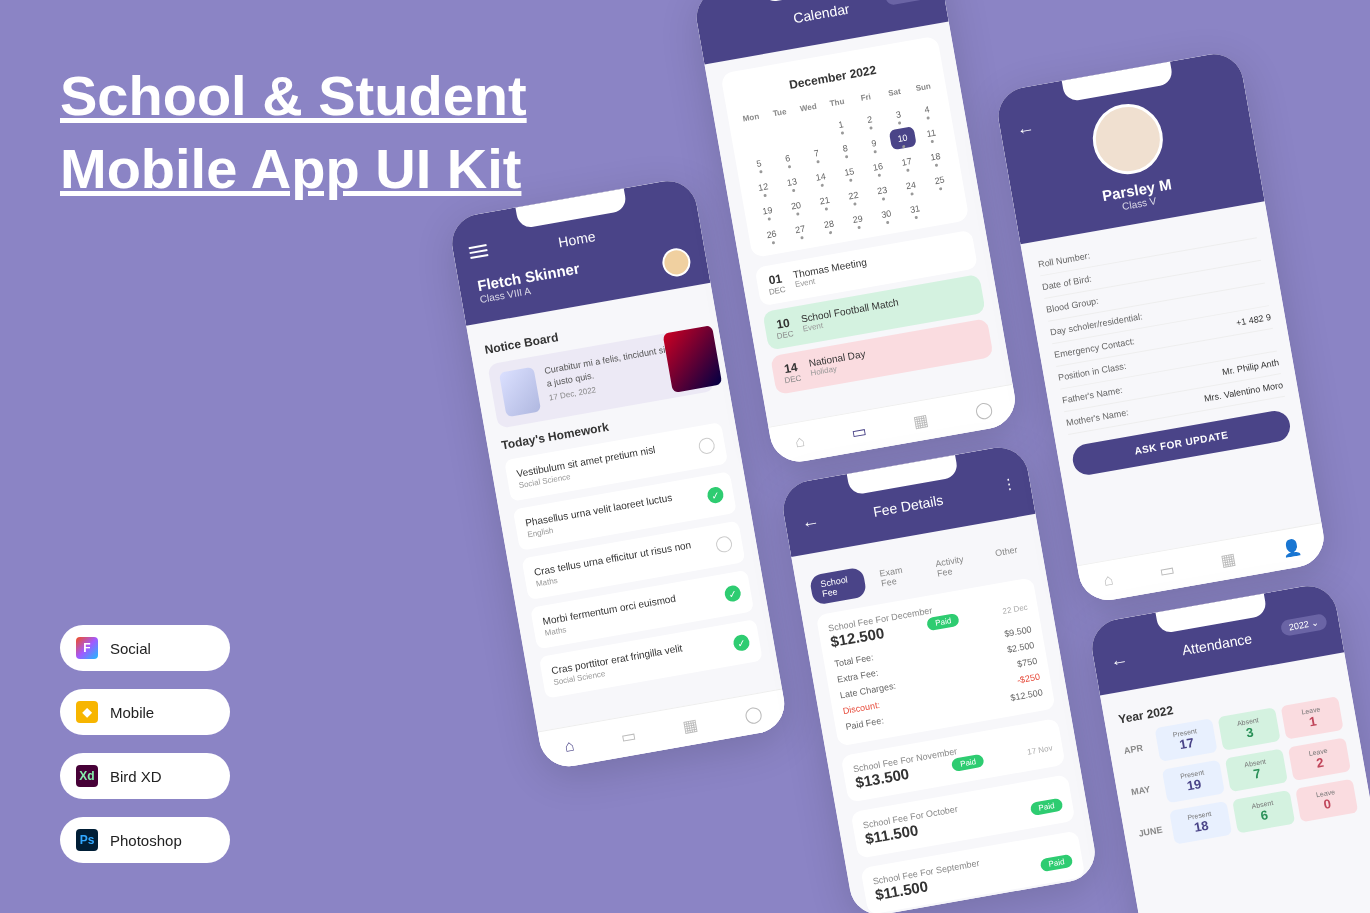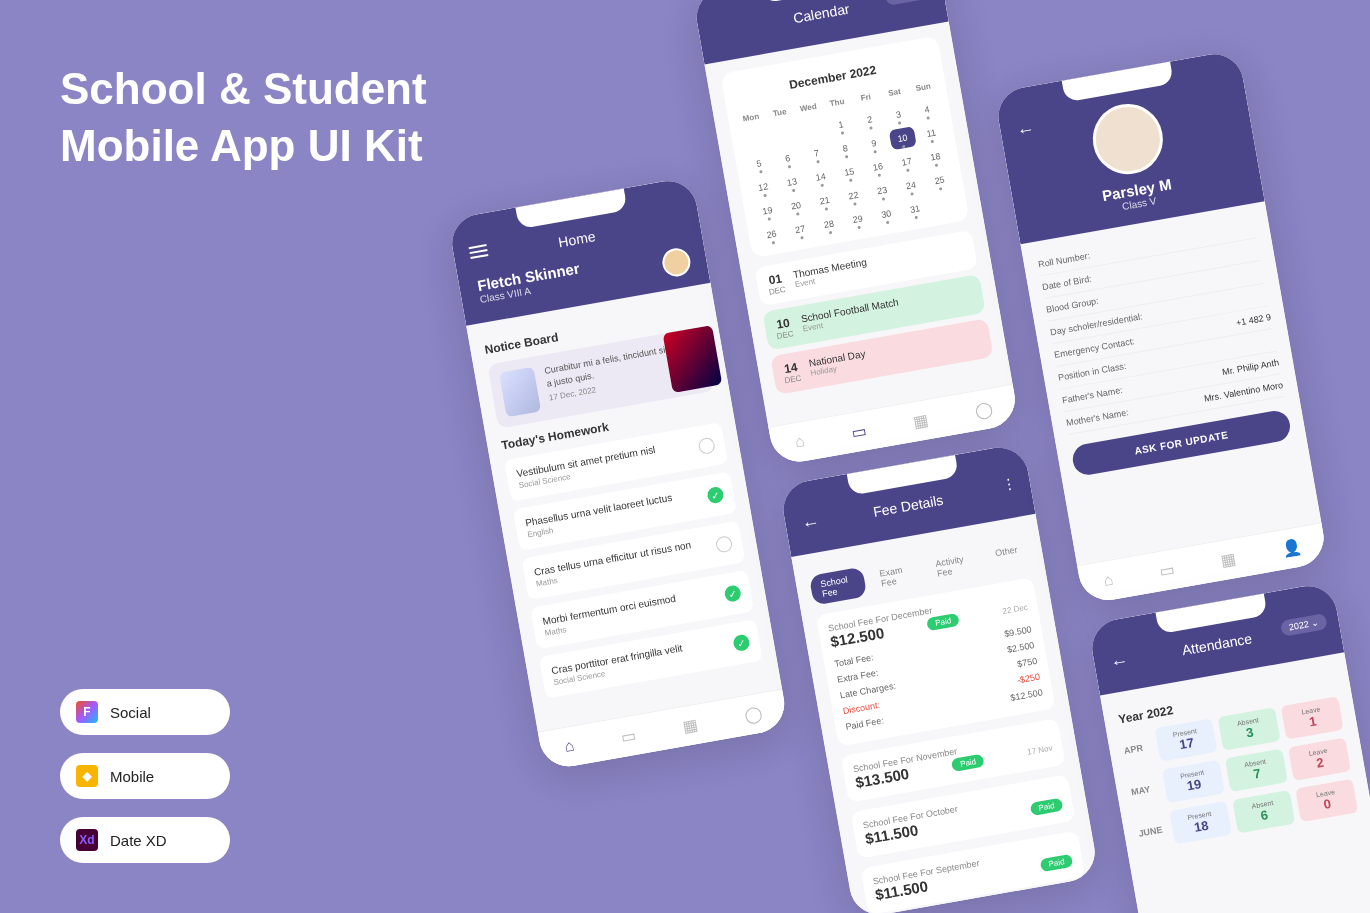--- a/index.html
+++ b/index.html
@@ -1,26 +1,26 @@
 <!DOCTYPE html>
 <html><head>
 <meta charset="utf-8">
 <style>
 * { margin: 0; padding: 0; box-sizing: border-box; font-family: -apple-system, BlinkMacSystemFont, 'Segoe UI', sans-serif; }
 body { width: 1370px; height: 913px; background: #8b84c5; overflow: hidden; position: relative; }
 
 .title-area { position: absolute; top: 60px; left: 60px; color: #fff; }
-.title-area h1 { font-size: 44px; font-weight: 600; line-height: 1.3; }
+.title-area h1 { font-size: 56px; font-weight: 600; line-height: 1.3; text-decoration: underline; }
 
 .tool-badges { position: absolute; bottom: 50px; left: 60px; display: flex; flex-direction: column; gap: 18px; }
 .tool-badge { background: #fff; border-radius: 30px; padding: 12px 28px 12px 16px; display: flex; align-items: center; gap: 12px; font-size: 15px; font-weight: 500; color: #222; width: 170px; }
 .tool-icon { width: 22px; height: 22px; display: flex; align-items: center; justify-content: center; border-radius: 4px; font-size: 12px; font-weight: 700; color: #fff; }
 .figma-icon { background: linear-gradient(135deg, #f24e1e 0%, #a259ff 50%, #1abcfe 100%); }
 .sketch-icon { background: #f7b500; }
-.xd-icon { background: #470137; color: #8b5cf6; }
+.xd-icon { background: #470137; color: #86efac; }
 .ps-icon { background: #001e36; color: #31a8ff; }
 
 .phones { position: absolute; top: -50px; right: -100px; width: 970px; height: 1050px; transform: rotate(-10deg); }
 .phone { position: absolute; background: #fff; border-radius: 30px; width: 248px; overflow: hidden; box-shadow: 0 10px 40px rgba(0,0,0,0.15); }
 .phone::before { content: ''; position: absolute; top: 0; left: 50%; transform: translateX(-50%); width: 110px; height: 22px; background: #fff; border-radius: 0 0 14px 14px; z-index: 10; }
 
 .p1 { top: 180px; left: 0; height: 560px; }
 .p2 { top: 0; left: 280px; height: 480px; }
 .p3 { top: 500px; left: 280px; height: 440px; }
 .p4 { top: 150px; left: 560px; height: 520px; }
@@ -111,21 +111,25 @@
   <div class="tool-badge">
     <span class="tool-icon figma-icon">F</span>
     <span>Social</span>
   </div>
   <div class="tool-badge">
     <span class="tool-icon sketch-icon">◆</span>
     <span>Mobile</span>
   </div>
   <div class="tool-badge">
     <span class="tool-icon xd-icon">Xd</span>
-    <span>Date XD</span>
+    <span>Bird XD</span>
+  </div>
+  <div class="tool-badge">
+    <span class="tool-icon ps-icon">Ps</span>
+    <span>Photoshop</span>
   </div>
 </div>
 
 <div class="phones">
 
 <div class="phone p1">
   <div class="header">
     <div class="menu-icon">
           <span></span>
           <span></span>

